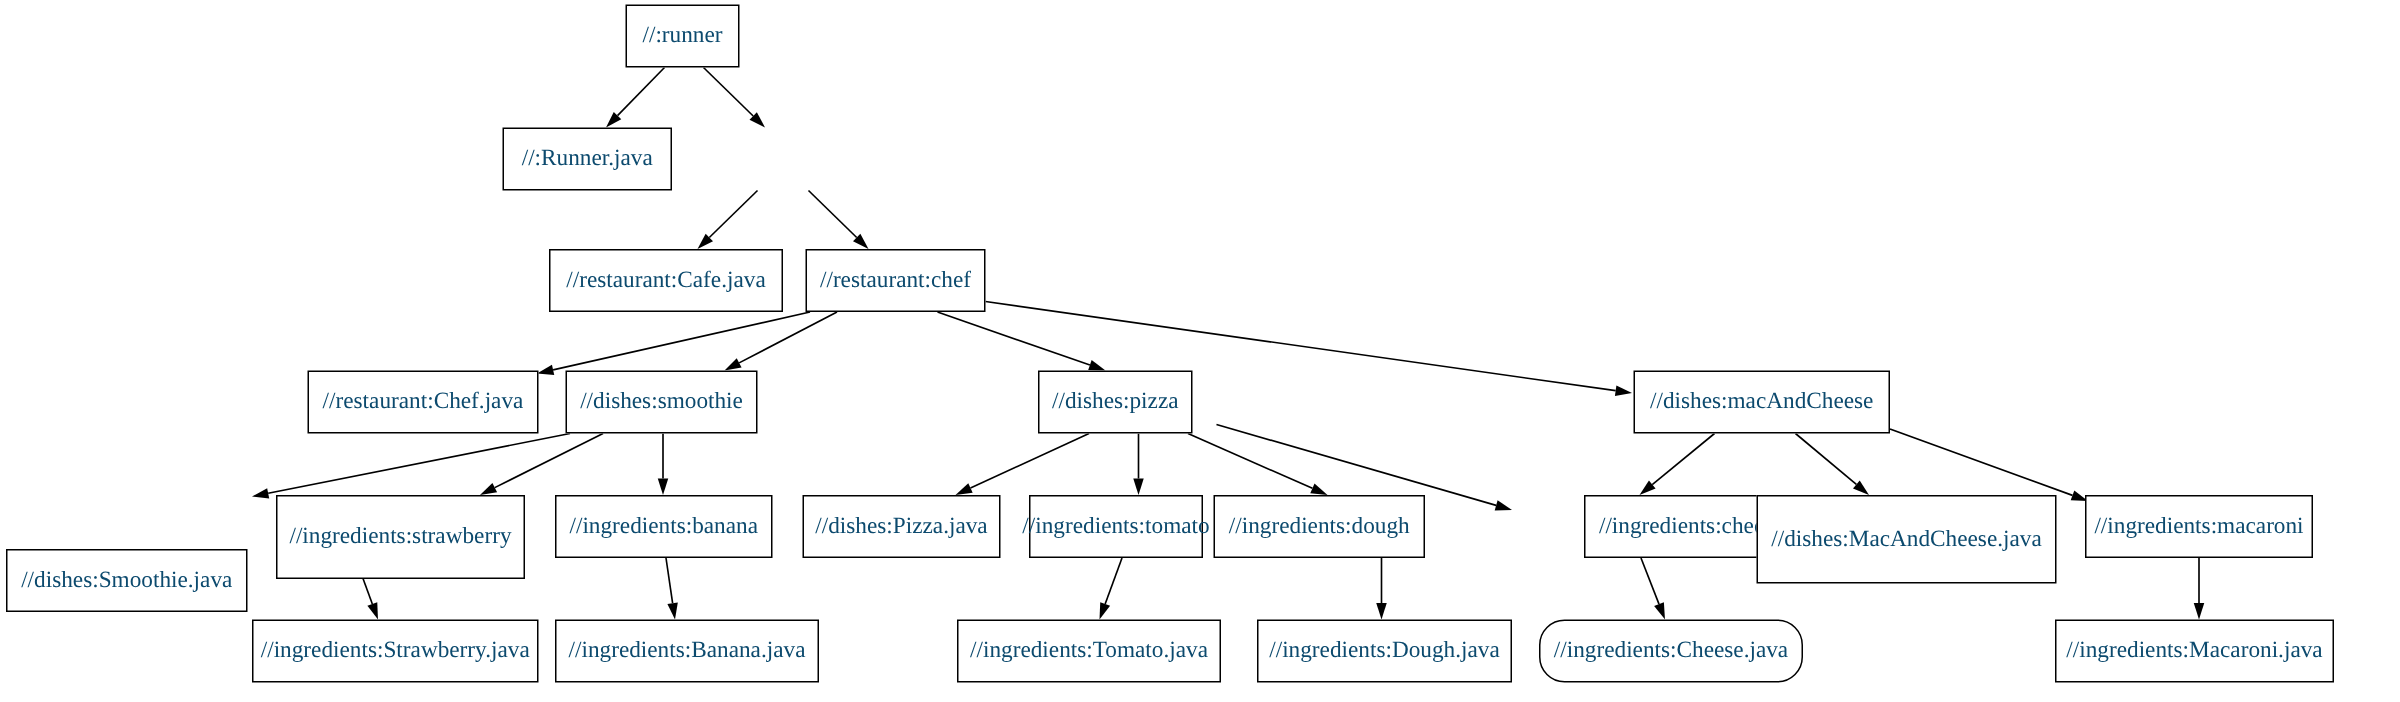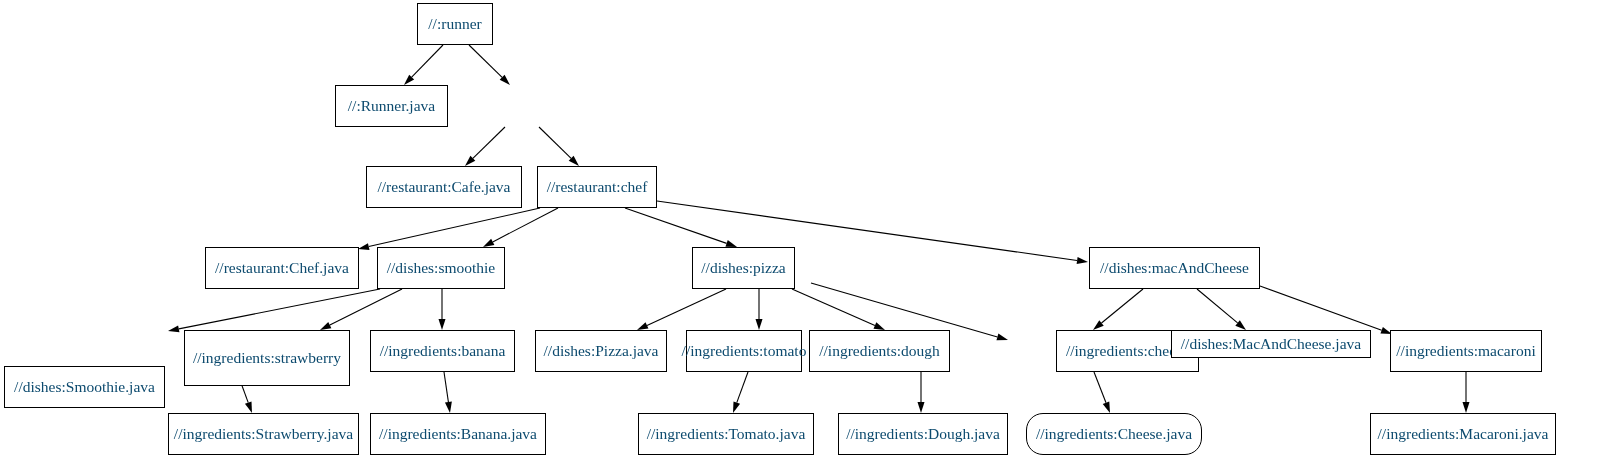--- a/index.html
+++ b/index.html
@@ -188,21 +188,21 @@
       </div>
       <div class="graph-node" style="left: 686px; top: 330px; width: 116px; height: 42px; background: rgb(255, 255, 255); border-color: rgb(0, 0, 0);">
         <span class="node-label">//ingredients:tomato</span>
       </div>
       <div class="graph-node" style="left: 809px; top: 330px; width: 141px; height: 42px; background: rgb(255, 255, 255); border-color: rgb(0, 0, 0);">
         <span class="node-label">//ingredients:dough</span>
       </div>
       <div class="graph-node" style="left: 1009px; top: 330px; width: 143px; height: 42px; background: rgb(255, 255, 255); border-color: rgb(0, 0, 0); margin-left: 47px;">
         <span class="node-label">//ingredients:cheese</span>
       </div>
-      <div class="graph-node" style="left: 1171px; top: 330px; width: 200px; height: 28px; background: rgb(255, 255, 255); border-color: rgb(0, 0, 0);">
+      <div class="graph-node" style="left: 1171px; top: 330px; width: 200px; height: 59px; background: rgb(255, 255, 255); border-color: rgb(0, 0, 0);">
         <span class="node-label">//dishes:MacAndCheese.java</span>
       </div>
       <div class="graph-node" style="left: 1390px; top: 330px; width: 152px; height: 42px; background: rgb(255, 255, 255); border-color: rgb(0, 0, 0);">
         <span class="node-label">//ingredients:macaroni</span>
       </div>
       <div class="graph-node" style="left: 152px; top: 413px; width: 191px; height: 42px; background: rgb(255, 255, 255); border-color: rgb(0, 0, 0); margin-left: 16px;">
         <span class="node-label">//ingredients:Strawberry.java</span>
       </div>
       <div class="graph-node" style="left: 370px; top: 413px; width: 176px; height: 42px; background: rgb(255, 255, 255); border-color: rgb(0, 0, 0);">
         <span class="node-label">//ingredients:Banana.java</span>

